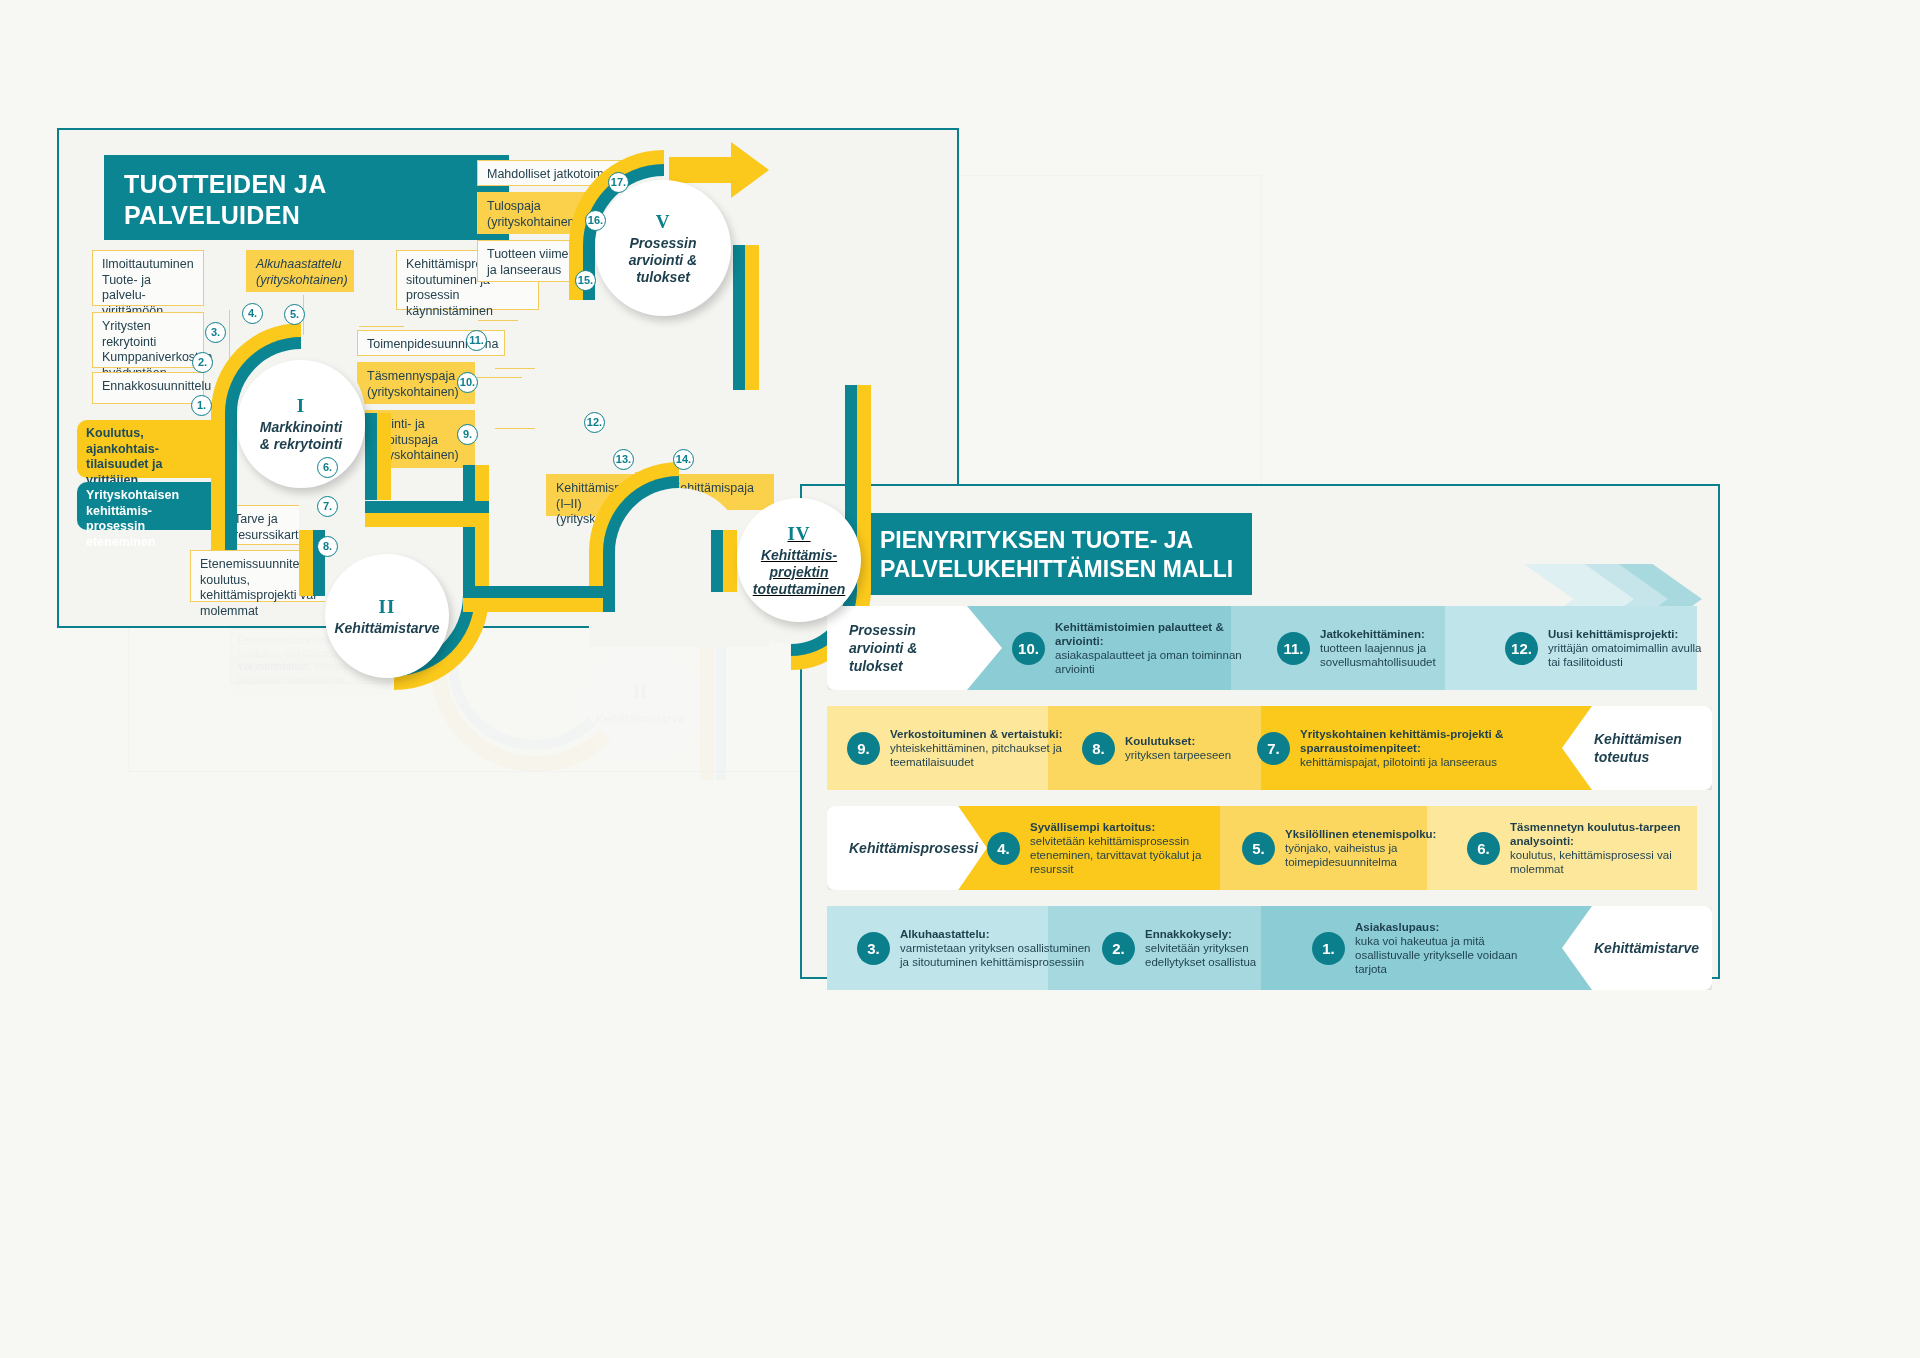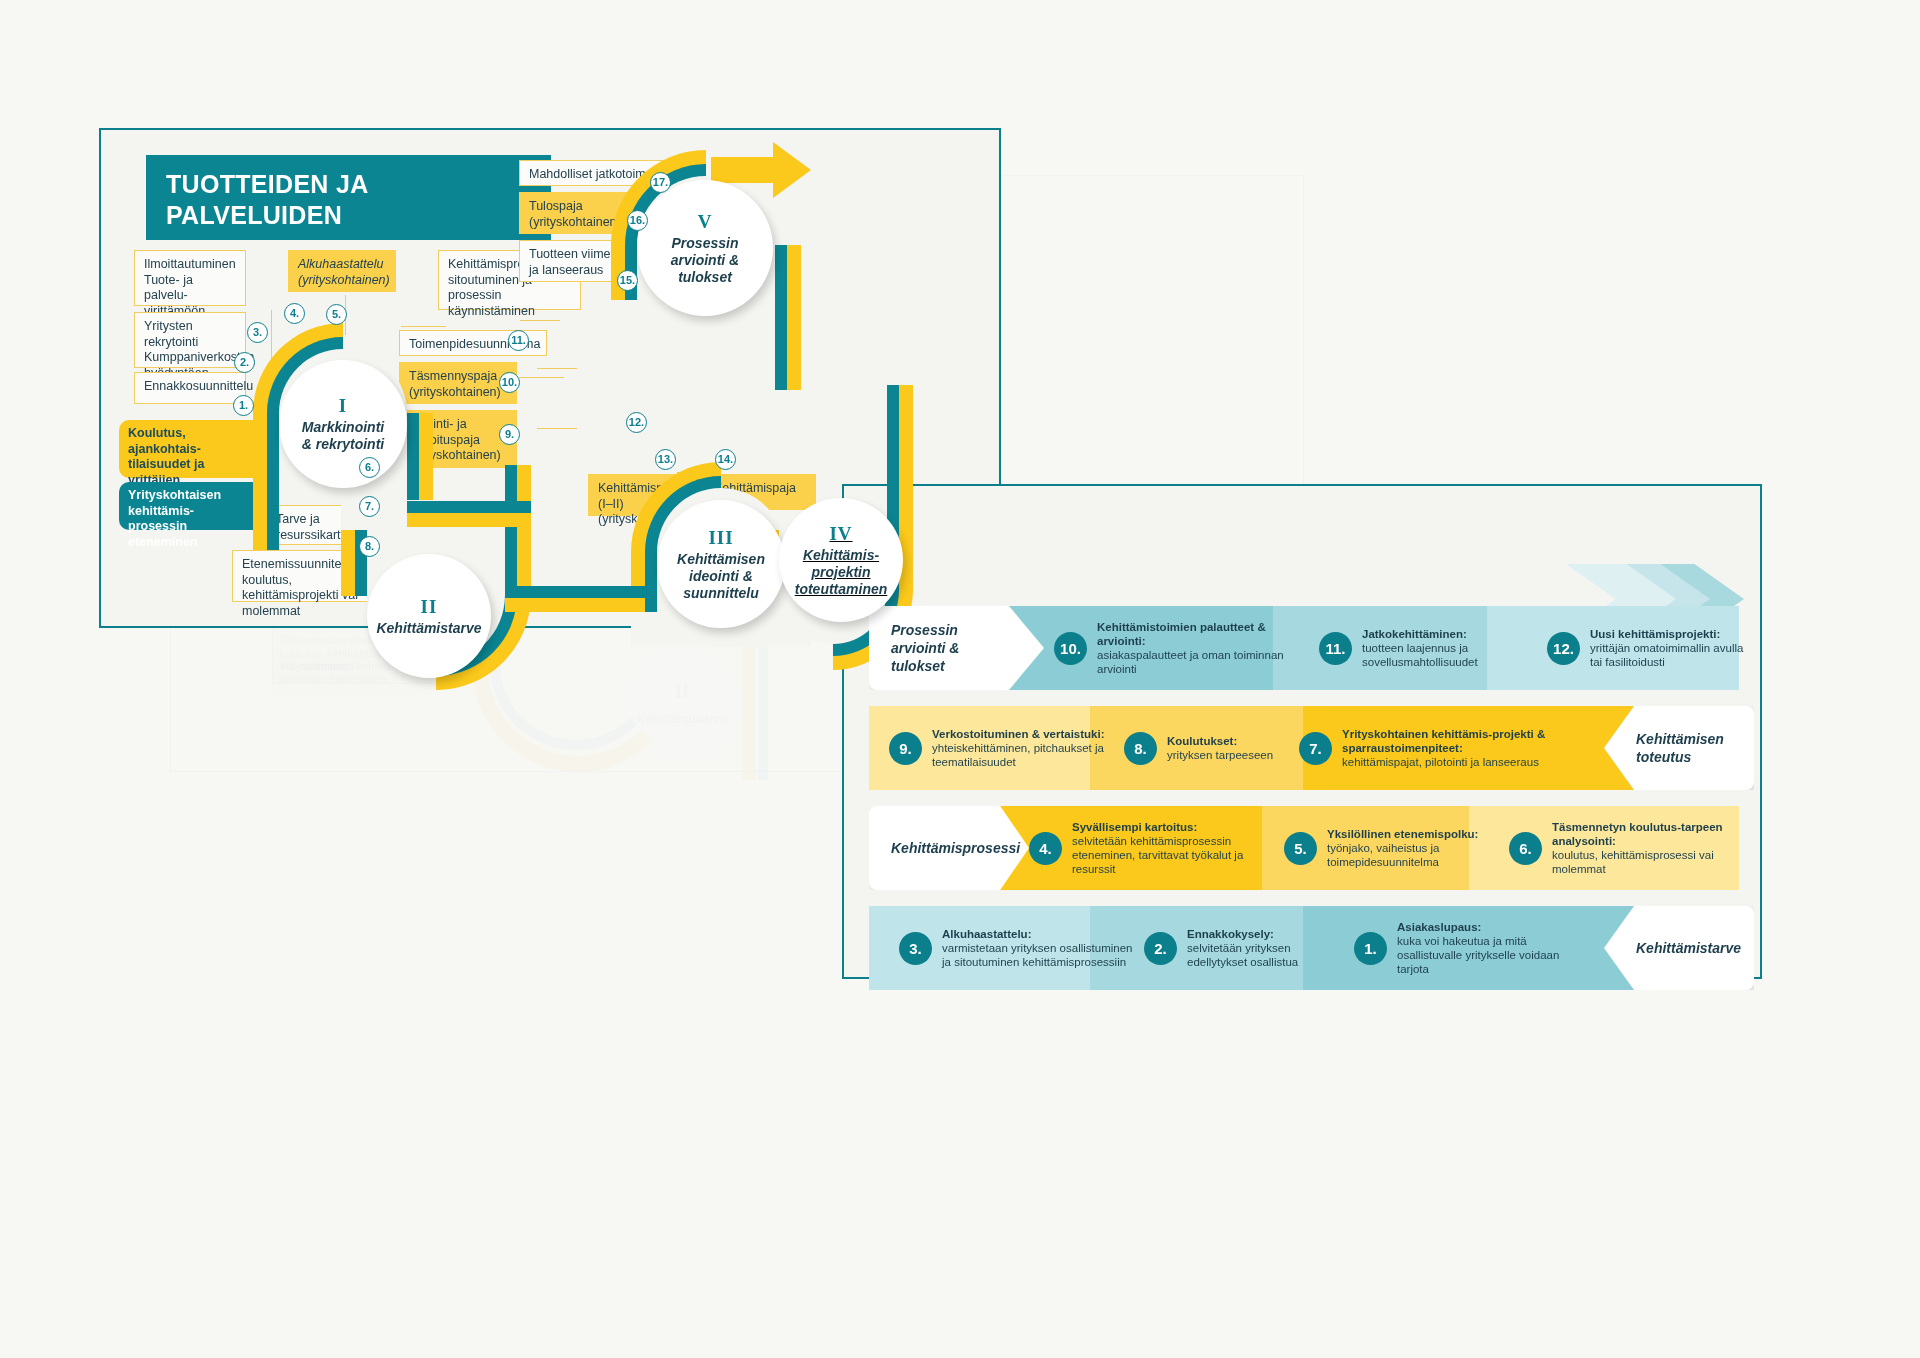--- a/index.html
+++ b/index.html
@@ -2,21 +2,21 @@
 <html><head>
 <meta charset="utf-8">
 <style>
   html,body{margin:0;padding:0;}
   body{
     width:1920px;height:1358px;
     background:#f7f7f4;
     font-family:"Liberation Sans", sans-serif;
     position:relative;overflow:hidden;
   }
-  .stage{position:absolute;inset:0;margin-left:42px;}
+  .stage{position:absolute;inset:0;}
   .ghost2{position:absolute;opacity:.10;pointer-events:none;}
 
   
   #panel1{
     position:absolute;left:57px;top:128px;width:902px;height:500px;
     background:#f4f4f1;border:2px solid #0b7f8c;box-sizing:border-box;
   }
   .p1-title{
     position:absolute;left:45px;top:25px;width:405px;height:85px;
     background:#0b8592;color:#fff;box-sizing:border-box;
@@ -211,28 +211,20 @@
     <div class="rcirc" style="left:178px;top:230px;width:128px;height:128px;">
       <div class="rn">I</div>
       <div class="rt">
         <span>Markkinointi</span><br>
         <span>&amp; rekrytointi</span>
       </div>
     </div>
     <div class="rcirc" style="left:266px;top:424px;width:124px;height:124px;">
       <div class="rn">II</div>
       <div class="rt">Kehittämistarve</div>
-    </div>
-    <div class="rcirc" style="left:556px;top:370px;width:128px;height:128px;">
-      <div class="rn">III</div>
-      <div class="rt">
-        <span>Kehittämisen</span><br>
-        <span>ideointi &amp;</span><br>
-        <span>suunnittelu</span>
-      </div>
     </div>
     <div class="rcirc" style="left:678px;top:368px;width:124px;height:124px;text-decoration:underline;">
       <div class="rn">IV</div>
       <div class="rt">
         <span>Kehittämis-</span><br>
         <span>projektin</span><br>
         <span>toteuttaminen</span>
       </div>
     </div>
     <div class="rcirc" style="left:536px;top:50px;width:136px;height:136px;">
@@ -289,20 +281,24 @@
     <div class="num" style="left:525px;top:282px;">12.</div>
     <div class="num" style="left:554px;top:319px;">13.</div>
     <div class="num" style="left:614px;top:319px;">14.</div>
     <div class="num" style="left:516px;top:140px;">15.</div>
     <div class="num" style="left:526px;top:80px;">16.</div>
     <div class="num" style="left:549px;top:42px;">17.</div>
   </div>
 
   <div id="panel2">
 
+    <div class="p2-title">
+      <div>PIENYRITYKSEN TUOTE- JA</div>
+      <div>PALVELUKEHITTÄMISEN MALLI</div>
+    </div>
 
     <div class="arrowdeco" style="left:790px;top:78px;width:110px;height:70px;background:#a8d9df;
                 clip-path:polygon(0 0,55% 0,100% 50%,55% 100%,0 100%,45% 50%);"></div>
     <div class="arrowdeco" style="left:756px;top:78px;width:110px;height:70px;background:#c5e5ea;
                 clip-path:polygon(0 0,55% 0,100% 50%,55% 100%,0 100%,45% 50%);"></div>
     <div class="arrowdeco" style="left:722px;top:78px;width:110px;height:70px;background:#dff0f3;
                 clip-path:polygon(0 0,55% 0,100% 50%,55% 100%,0 100%,45% 50%);"></div>
 
     <div class="row" style="left:25px;top:120px;width:870px;">
       <div class="chev" style="left:130px;width:740px;background:linear-gradient(90deg,#8ccdd5 0%,#8ccdd5 37%,#a6d9df 37%,#a6d9df 66%,#bfe5ea 66%,#bfe5ea 100%);

